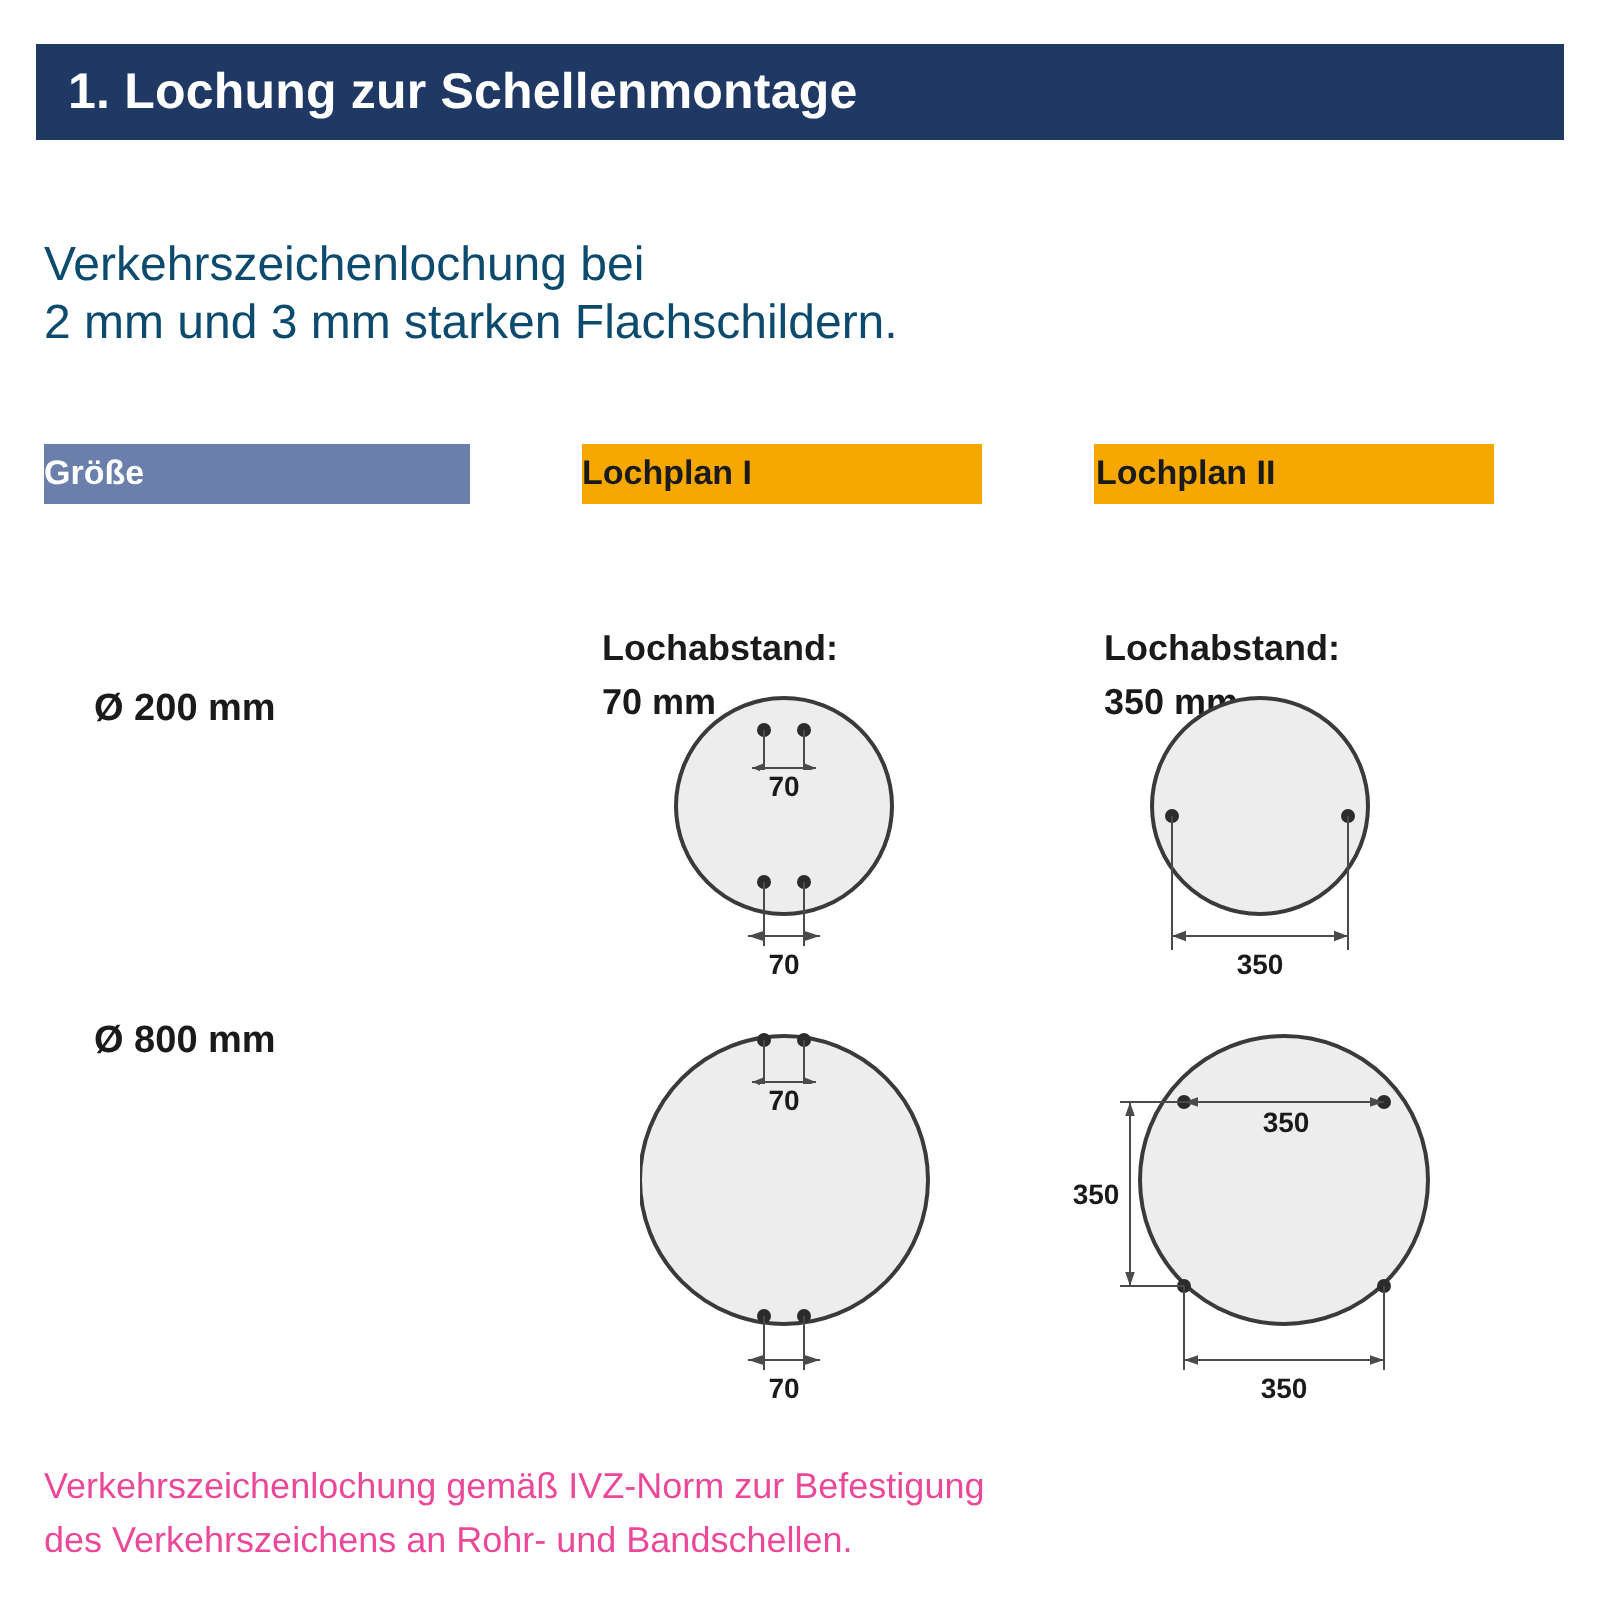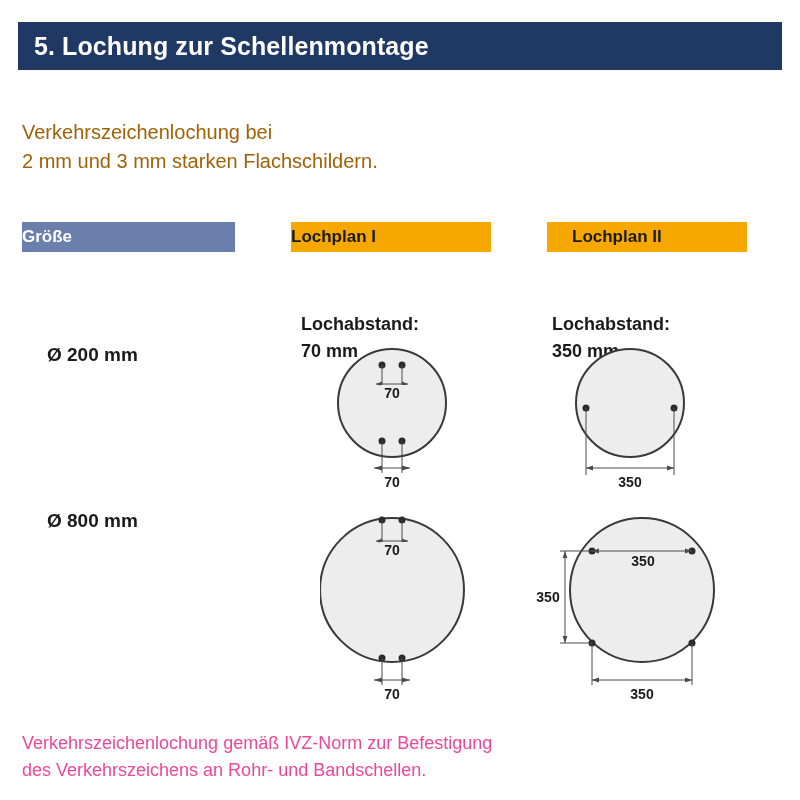--- a/index.html
+++ b/index.html
@@ -38,23 +38,23 @@
     padding-left: 16px;
     letter-spacing: 0.1px;
     white-space: nowrap;
   }
 
   
   .intro {
     position: absolute;
     left: 22px;
     top: 118px;
-    font-size: 20px;
+    font-size: 24px;
     line-height: 29px;
-    color: #a16207;
+    color: #0c4a6e;
   }
 
   
   .col-head {
     position: absolute;
     height: 30px;
     display: flex;
     align-items: center;
     font-size: 17px;
     font-weight: bold;
@@ -75,21 +75,21 @@
     color: #1a1a1a;
     padding-left: 0;
     box-sizing: border-box;
   }
   .col-head.plan2 {
     left: 547px;
     top: 222px;
     width: 200px;
     background: #f7a800;
     color: #1a1a1a;
-    padding-left: 25px;
+    padding-left: 1px;
     box-sizing: border-box;
   }
   .sub-head {
     position: absolute;
     font-size: 18px;
     font-weight: bold;
     line-height: 27px;
     color: #1a1a1a;
     margin-top: 46px;
   }
@@ -124,21 +124,21 @@
     line-height: 27px;
     color: #ec4899;
   }
 </style>
 </head>
 <body>
 
 <div class="page">
 
   <div class="header-bar">
-    <div class="header-title">5. Lochung zur Schellenmontage</div>
+    <div class="header-title">1. Lochung zur Schellenmontage</div>
   </div>
 
   <div class="intro">
     <div>Verkehrszeichenlochung bei</div>
     <div>2 mm und 3 mm starken Flachschildern.</div>
   </div>
 
   <div class="col-head size">Größe</div>
   <div class="col-head plan1">Lochplan I</div>
   <div class="col-head plan2">Lochplan II</div>

